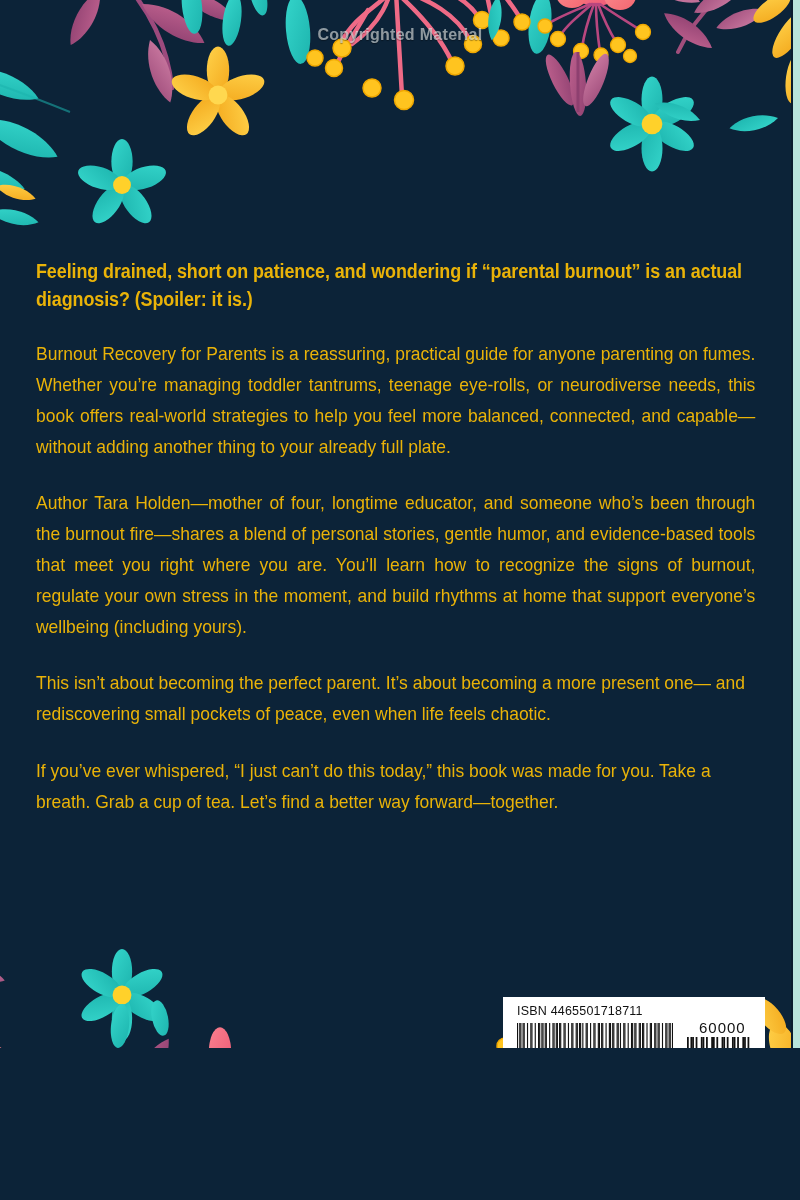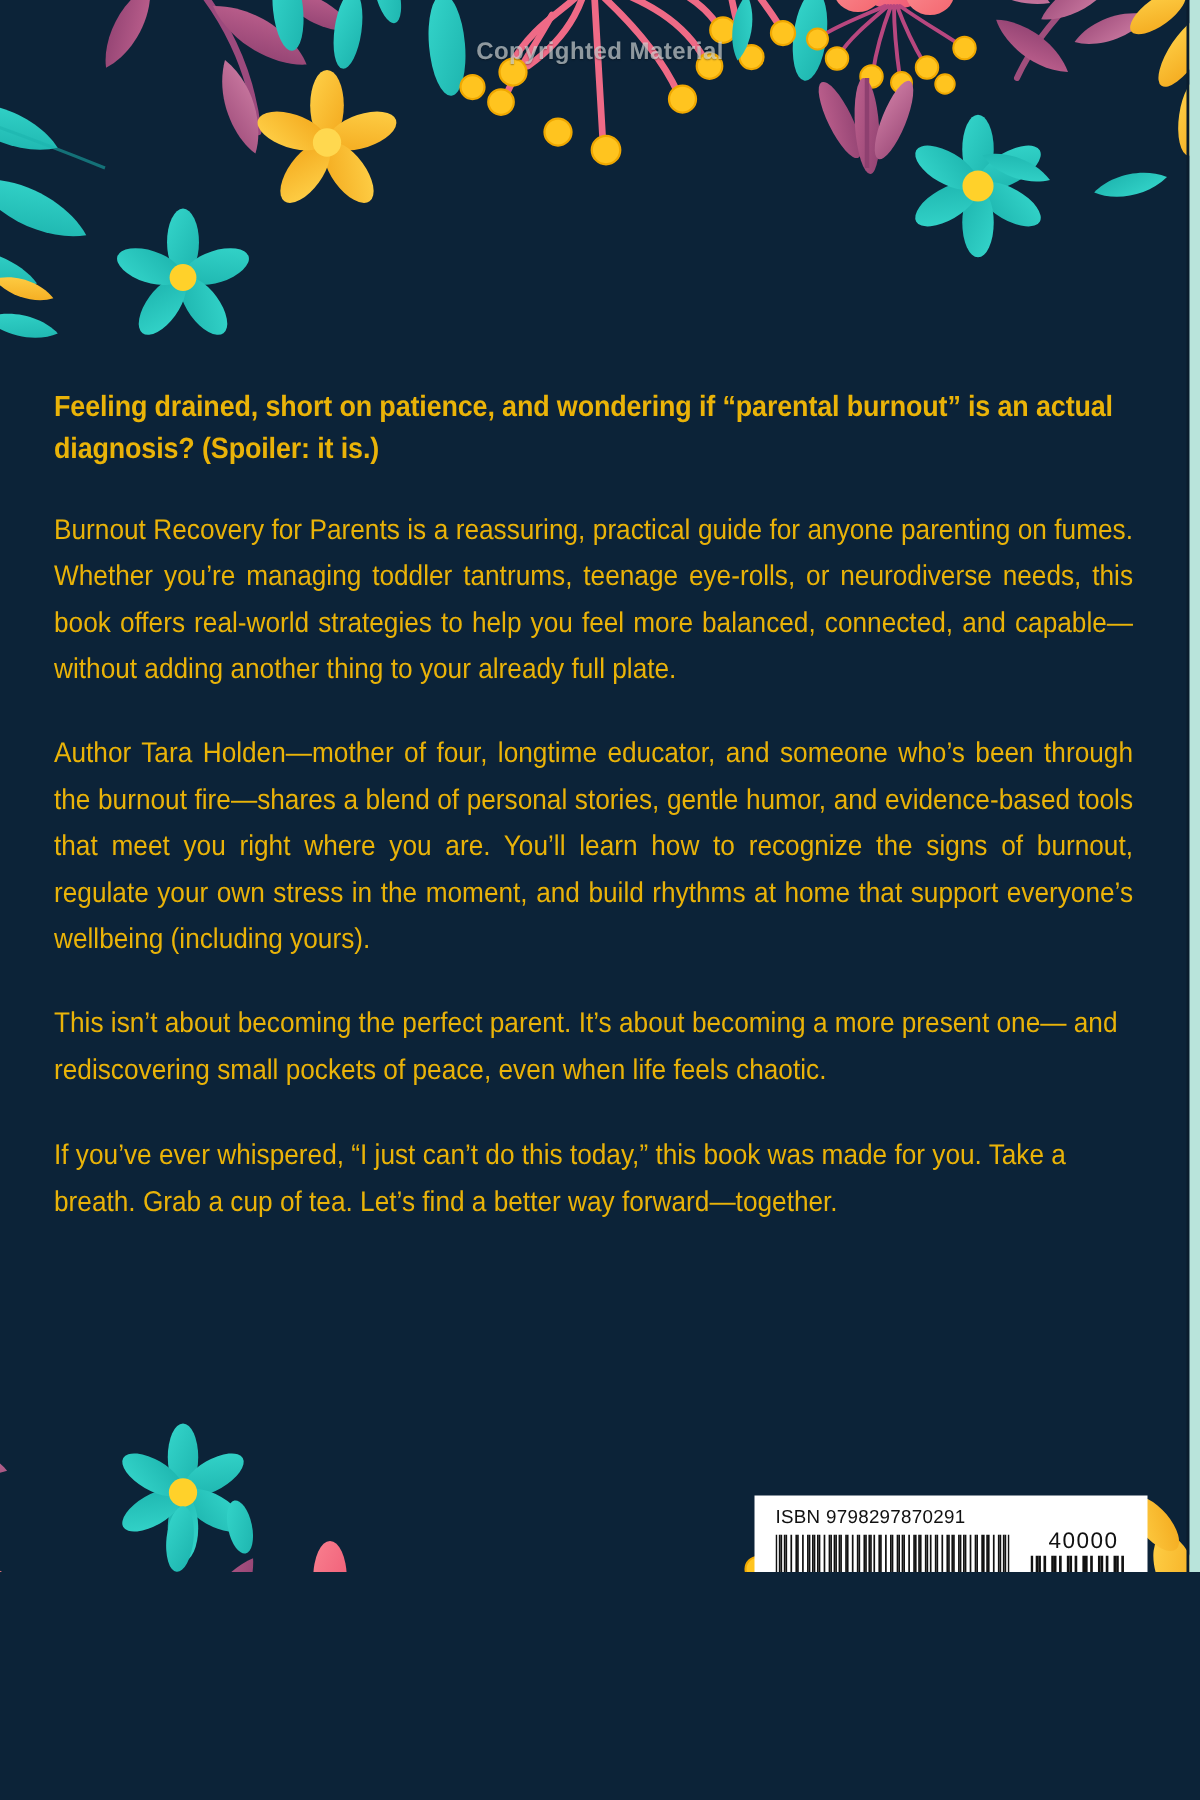--- a/index.html
+++ b/index.html
@@ -428,23 +428,23 @@
 
   <div class="textblock">
     <p class="lede">Feeling drained, short on patience, and wondering if “parental burnout” is an actual diagnosis? (Spoiler: it is.)</p>
     <p class="para">Burnout Recovery for Parents is a reassuring, practical guide for anyone parenting on fumes. Whether you’re managing toddler tantrums, teenage eye-rolls, or neurodiverse needs, this book offers real-world strategies to help you feel more balanced, connected, and capable—without adding another thing to your already full plate.</p>
     <p class="para">Author Tara Holden—mother of four, longtime educator, and someone who’s been through the burnout fire—shares a blend of personal stories, gentle humor, and evidence-based tools that meet you right where you are. You’ll learn how to recognize the signs of burnout, regulate your own stress in the moment, and build rhythms at home that support everyone’s wellbeing (including yours).</p>
     <p class="para nojust">This isn’t about becoming the perfect parent. It’s about becoming a more present one— and rediscovering small pockets of peace, even when life feels chaotic.</p>
     <p class="para nojust last">If you’ve ever whispered, “I just can’t do this today,” this book was made for you. Take a breath. Grab a cup of tea. Let’s find a better way forward—together.</p>
   </div>
 
   <div class="barcode-box">
-    <div class="isbn-line">ISBN 9798297870291</div>
+    <div class="isbn-line">ISBN 4465501718711</div>
     <div class="bars-row">
-      <div class="addon-num">40000</div>
+      <div class="addon-num">60000</div>
       <svg class="ean-main" width="156" height="100">
           <rect x="0.000" y="0" width="1.129" height="100" fill="#111111"></rect>
           <rect x="2.213" y="0" width="1.129" height="100" fill="#111111"></rect>
           <rect x="3.319" y="0" width="1.129" height="100" fill="#111111"></rect>
           <rect x="5.532" y="0" width="1.129" height="90" fill="#111111"></rect>
           <rect x="6.638" y="0" width="1.129" height="90" fill="#111111"></rect>
           <rect x="9.957" y="0" width="1.129" height="90" fill="#111111"></rect>
           <rect x="13.277" y="0" width="1.129" height="90" fill="#111111"></rect>
           <rect x="14.383" y="0" width="1.129" height="90" fill="#111111"></rect>
           <rect x="17.702" y="0" width="1.129" height="90" fill="#111111"></rect>

